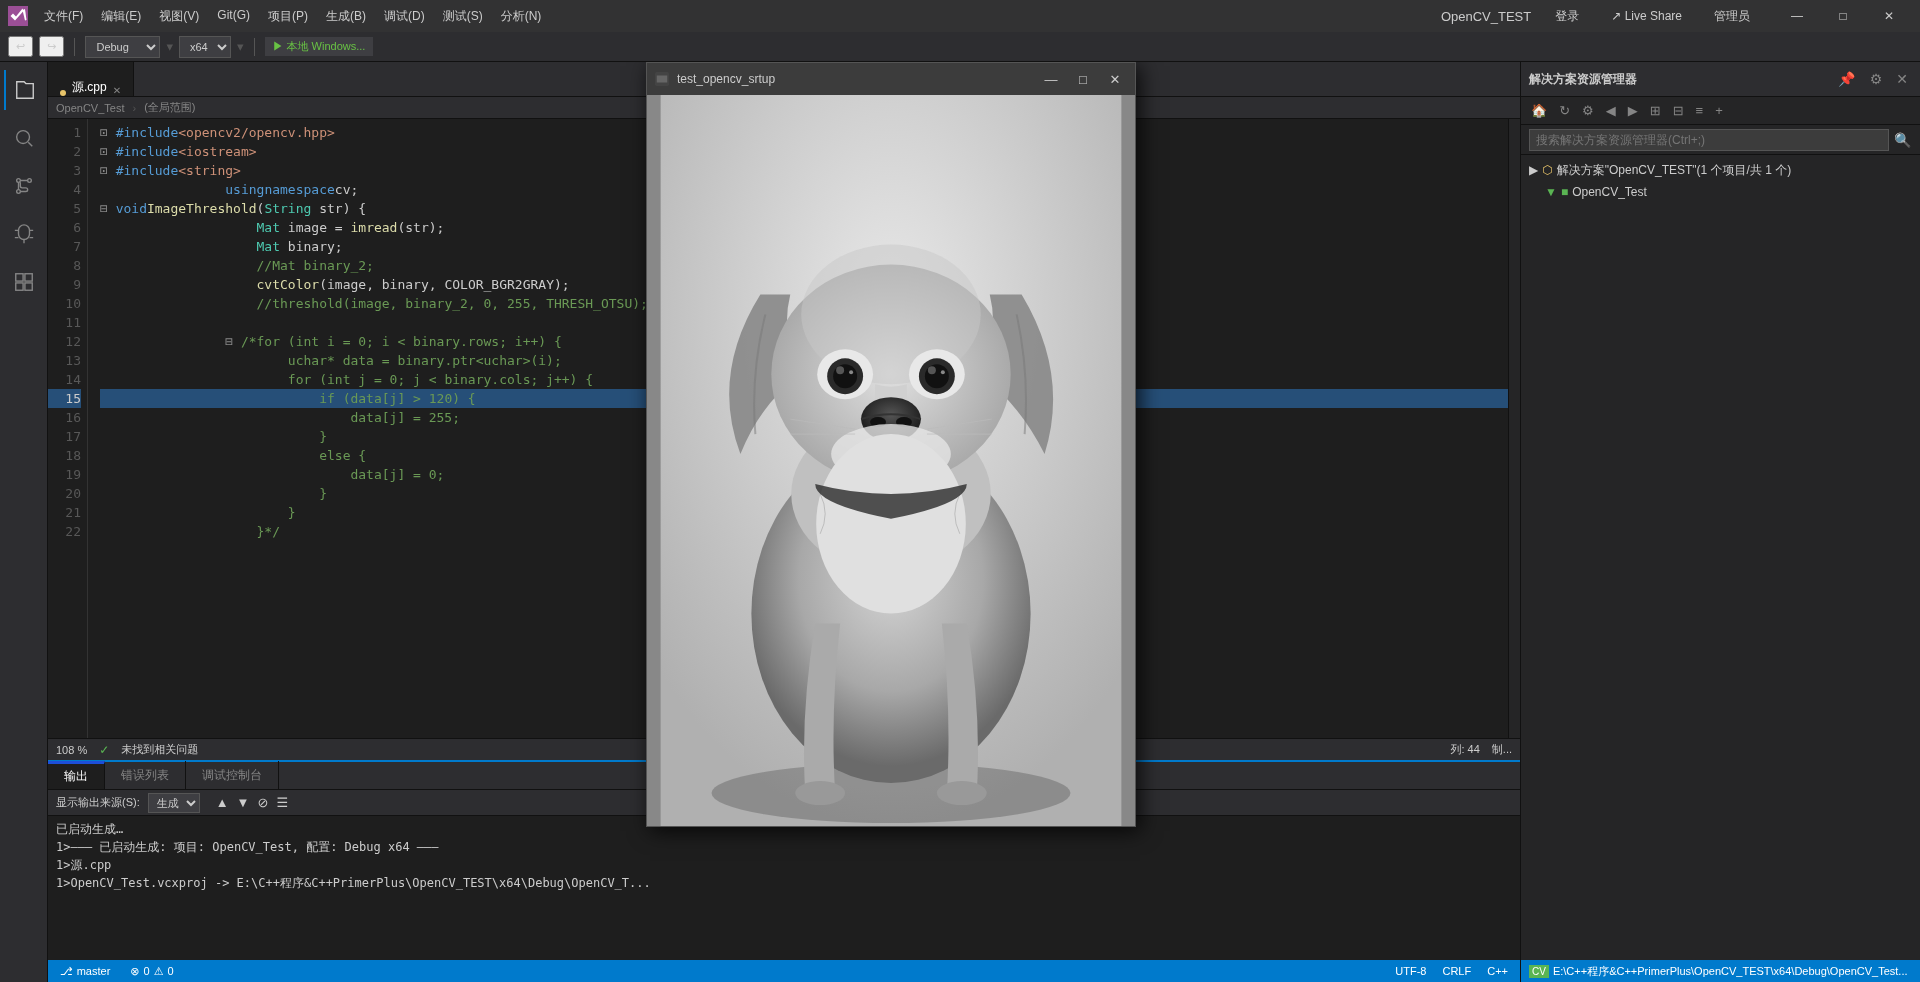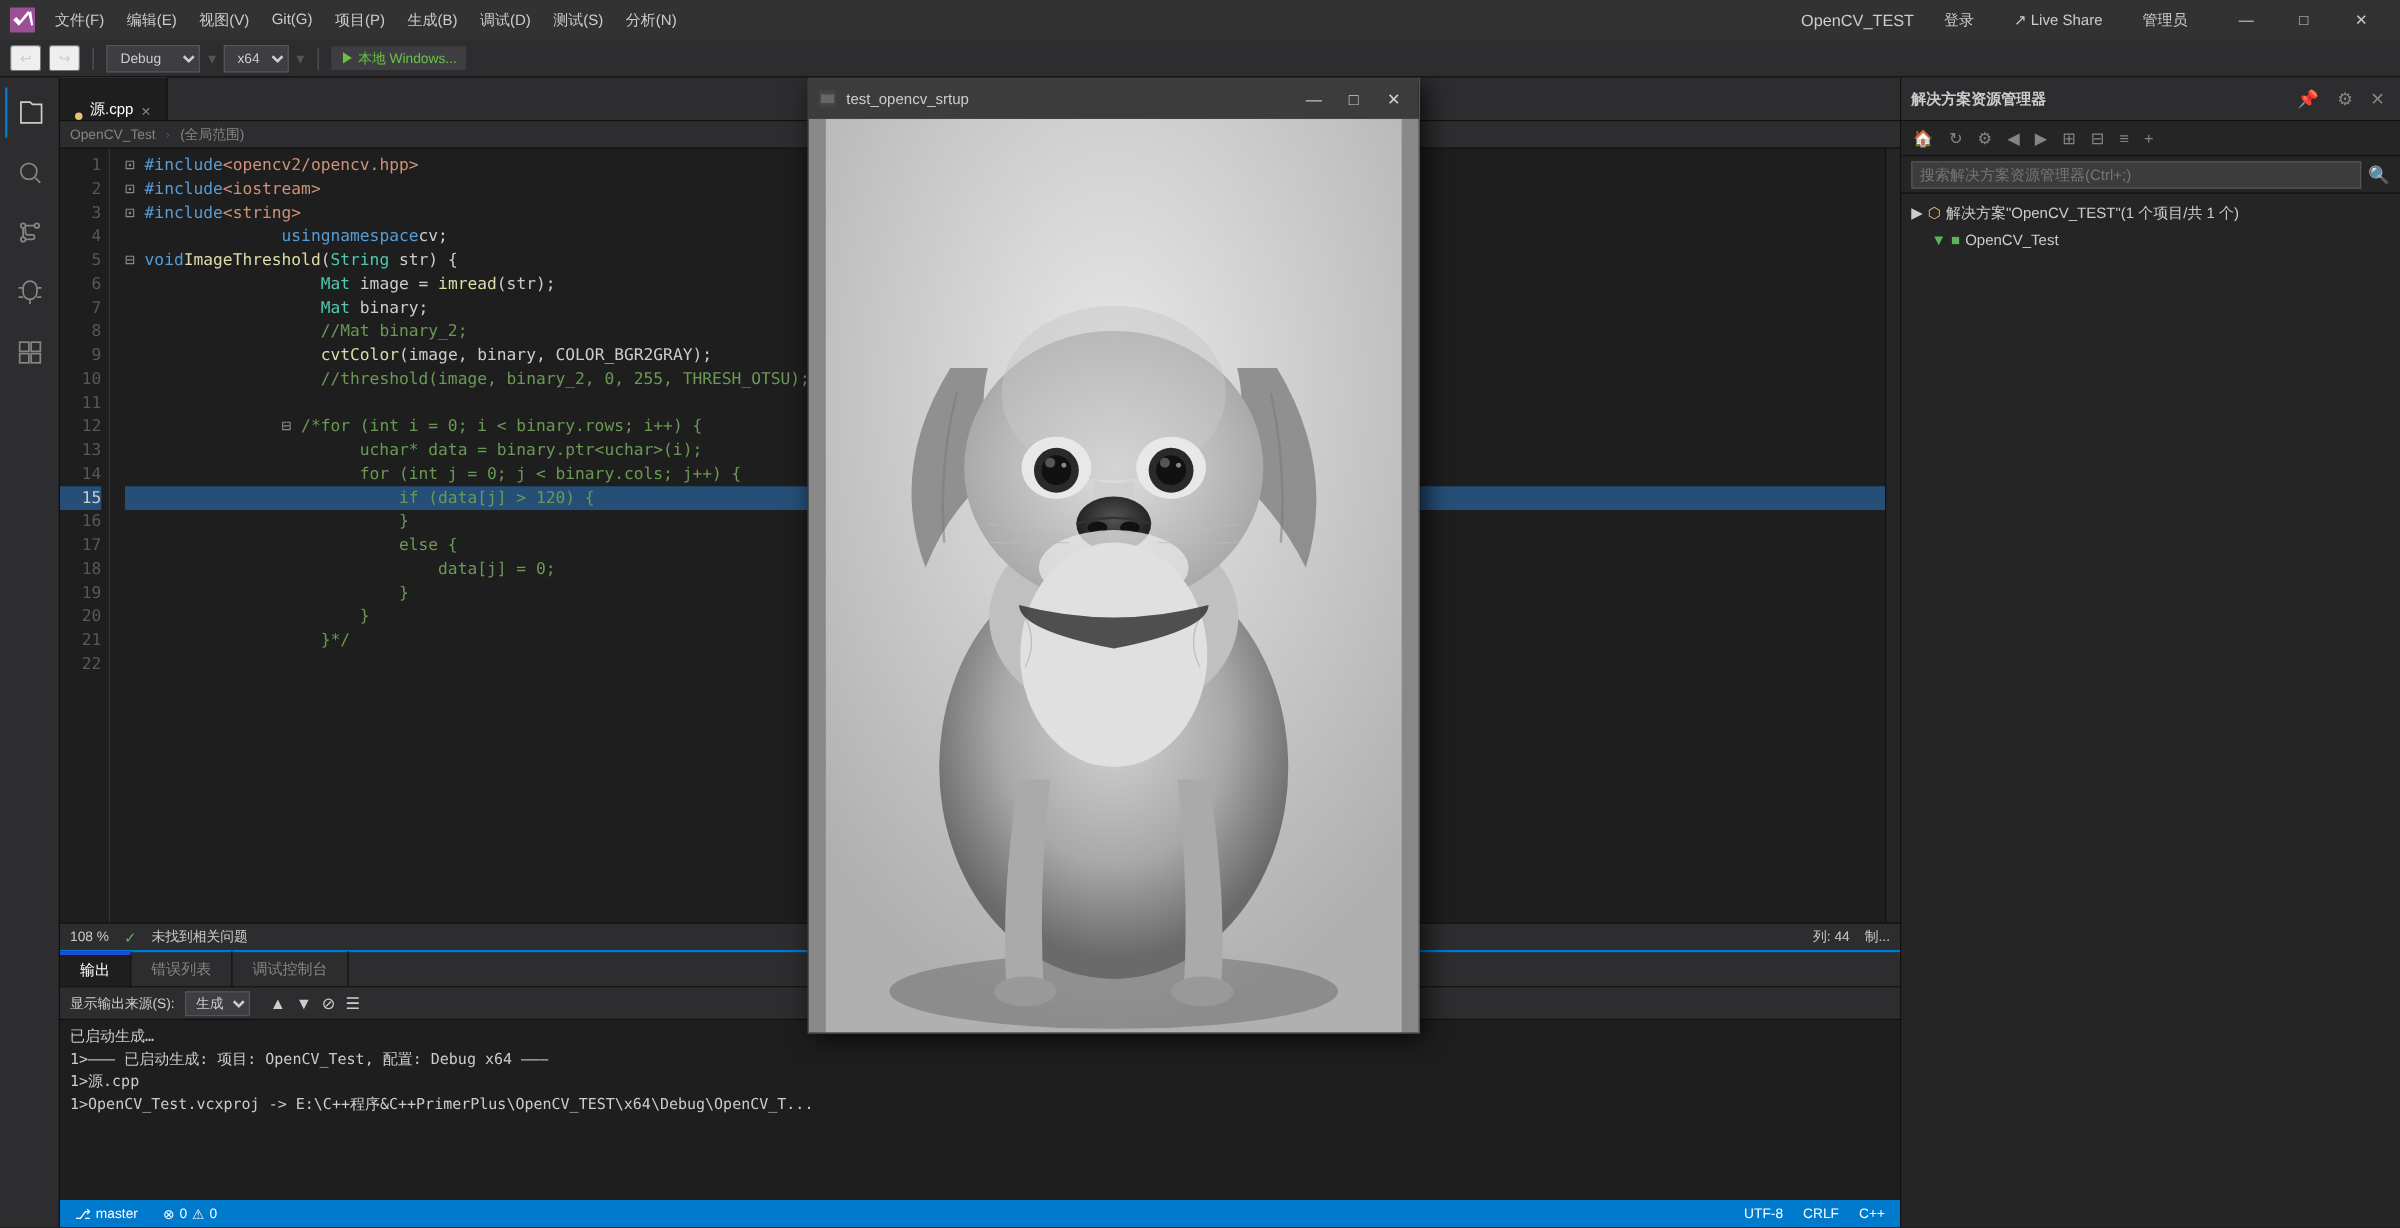--- a/index.html
+++ b/index.html
@@ -531,20 +531,23 @@
           </div>
 
           <div class="code-line">
             &nbsp;&nbsp;&nbsp;&nbsp;&nbsp;&nbsp;&nbsp;&nbsp;&nbsp;&nbsp;&nbsp;&nbsp;<span class="cmt">for (int j = 0; j &lt; binary.cols; j++) {</span>
           </div>
 
           <div class="code-line highlighted">
             &nbsp;&nbsp;&nbsp;&nbsp;&nbsp;&nbsp;&nbsp;&nbsp;&nbsp;&nbsp;&nbsp;&nbsp;&nbsp;&nbsp;&nbsp;&nbsp;<span class="cmt">if (data[j] &gt; 120) {</span>
           </div>
 
+          <div class="code-line">
+            &nbsp;&nbsp;&nbsp;&nbsp;&nbsp;&nbsp;&nbsp;&nbsp;&nbsp;&nbsp;&nbsp;&nbsp;&nbsp;&nbsp;&nbsp;&nbsp;&nbsp;&nbsp;&nbsp;&nbsp;<span class="cmt">data[j] = 255;</span>
+          </div>
 
           <div class="code-line">
             &nbsp;&nbsp;&nbsp;&nbsp;&nbsp;&nbsp;&nbsp;&nbsp;&nbsp;&nbsp;&nbsp;&nbsp;&nbsp;&nbsp;&nbsp;&nbsp;<span class="cmt">}</span>
           </div>
 
           <div class="code-line">
             &nbsp;&nbsp;&nbsp;&nbsp;&nbsp;&nbsp;&nbsp;&nbsp;&nbsp;&nbsp;&nbsp;&nbsp;&nbsp;&nbsp;&nbsp;&nbsp;<span class="cmt">else {</span>
           </div>
 
           <div class="code-line">
@@ -753,16 +756,20 @@
         <span style="color:#e8c46a;">⬡</span>
         <span>解决方案"OpenCV_TEST"(1 个项目/共 1 个)</span>
       </div>
       <div class="tree-item" style="padding-left:24px;">
         <span style="color:#5ab553;">▼</span>
         <span style="color:#5ab553;">■</span>
         <span>OpenCV_Test</span>
       </div>
     </div>
 
+    <div id="file-path-bar">
+      <span style="background:#5ab553;color:#fff;padding:1px 3px;font-size:10px;margin-right:4px;">CV</span>
+      <span>E:\C++程序&amp;C++PrimerPlus\OpenCV_TEST\x64\Debug\OpenCV_Test...</span>
+    </div>
 
   </div>
 
 </div>
 
 </body></html>

